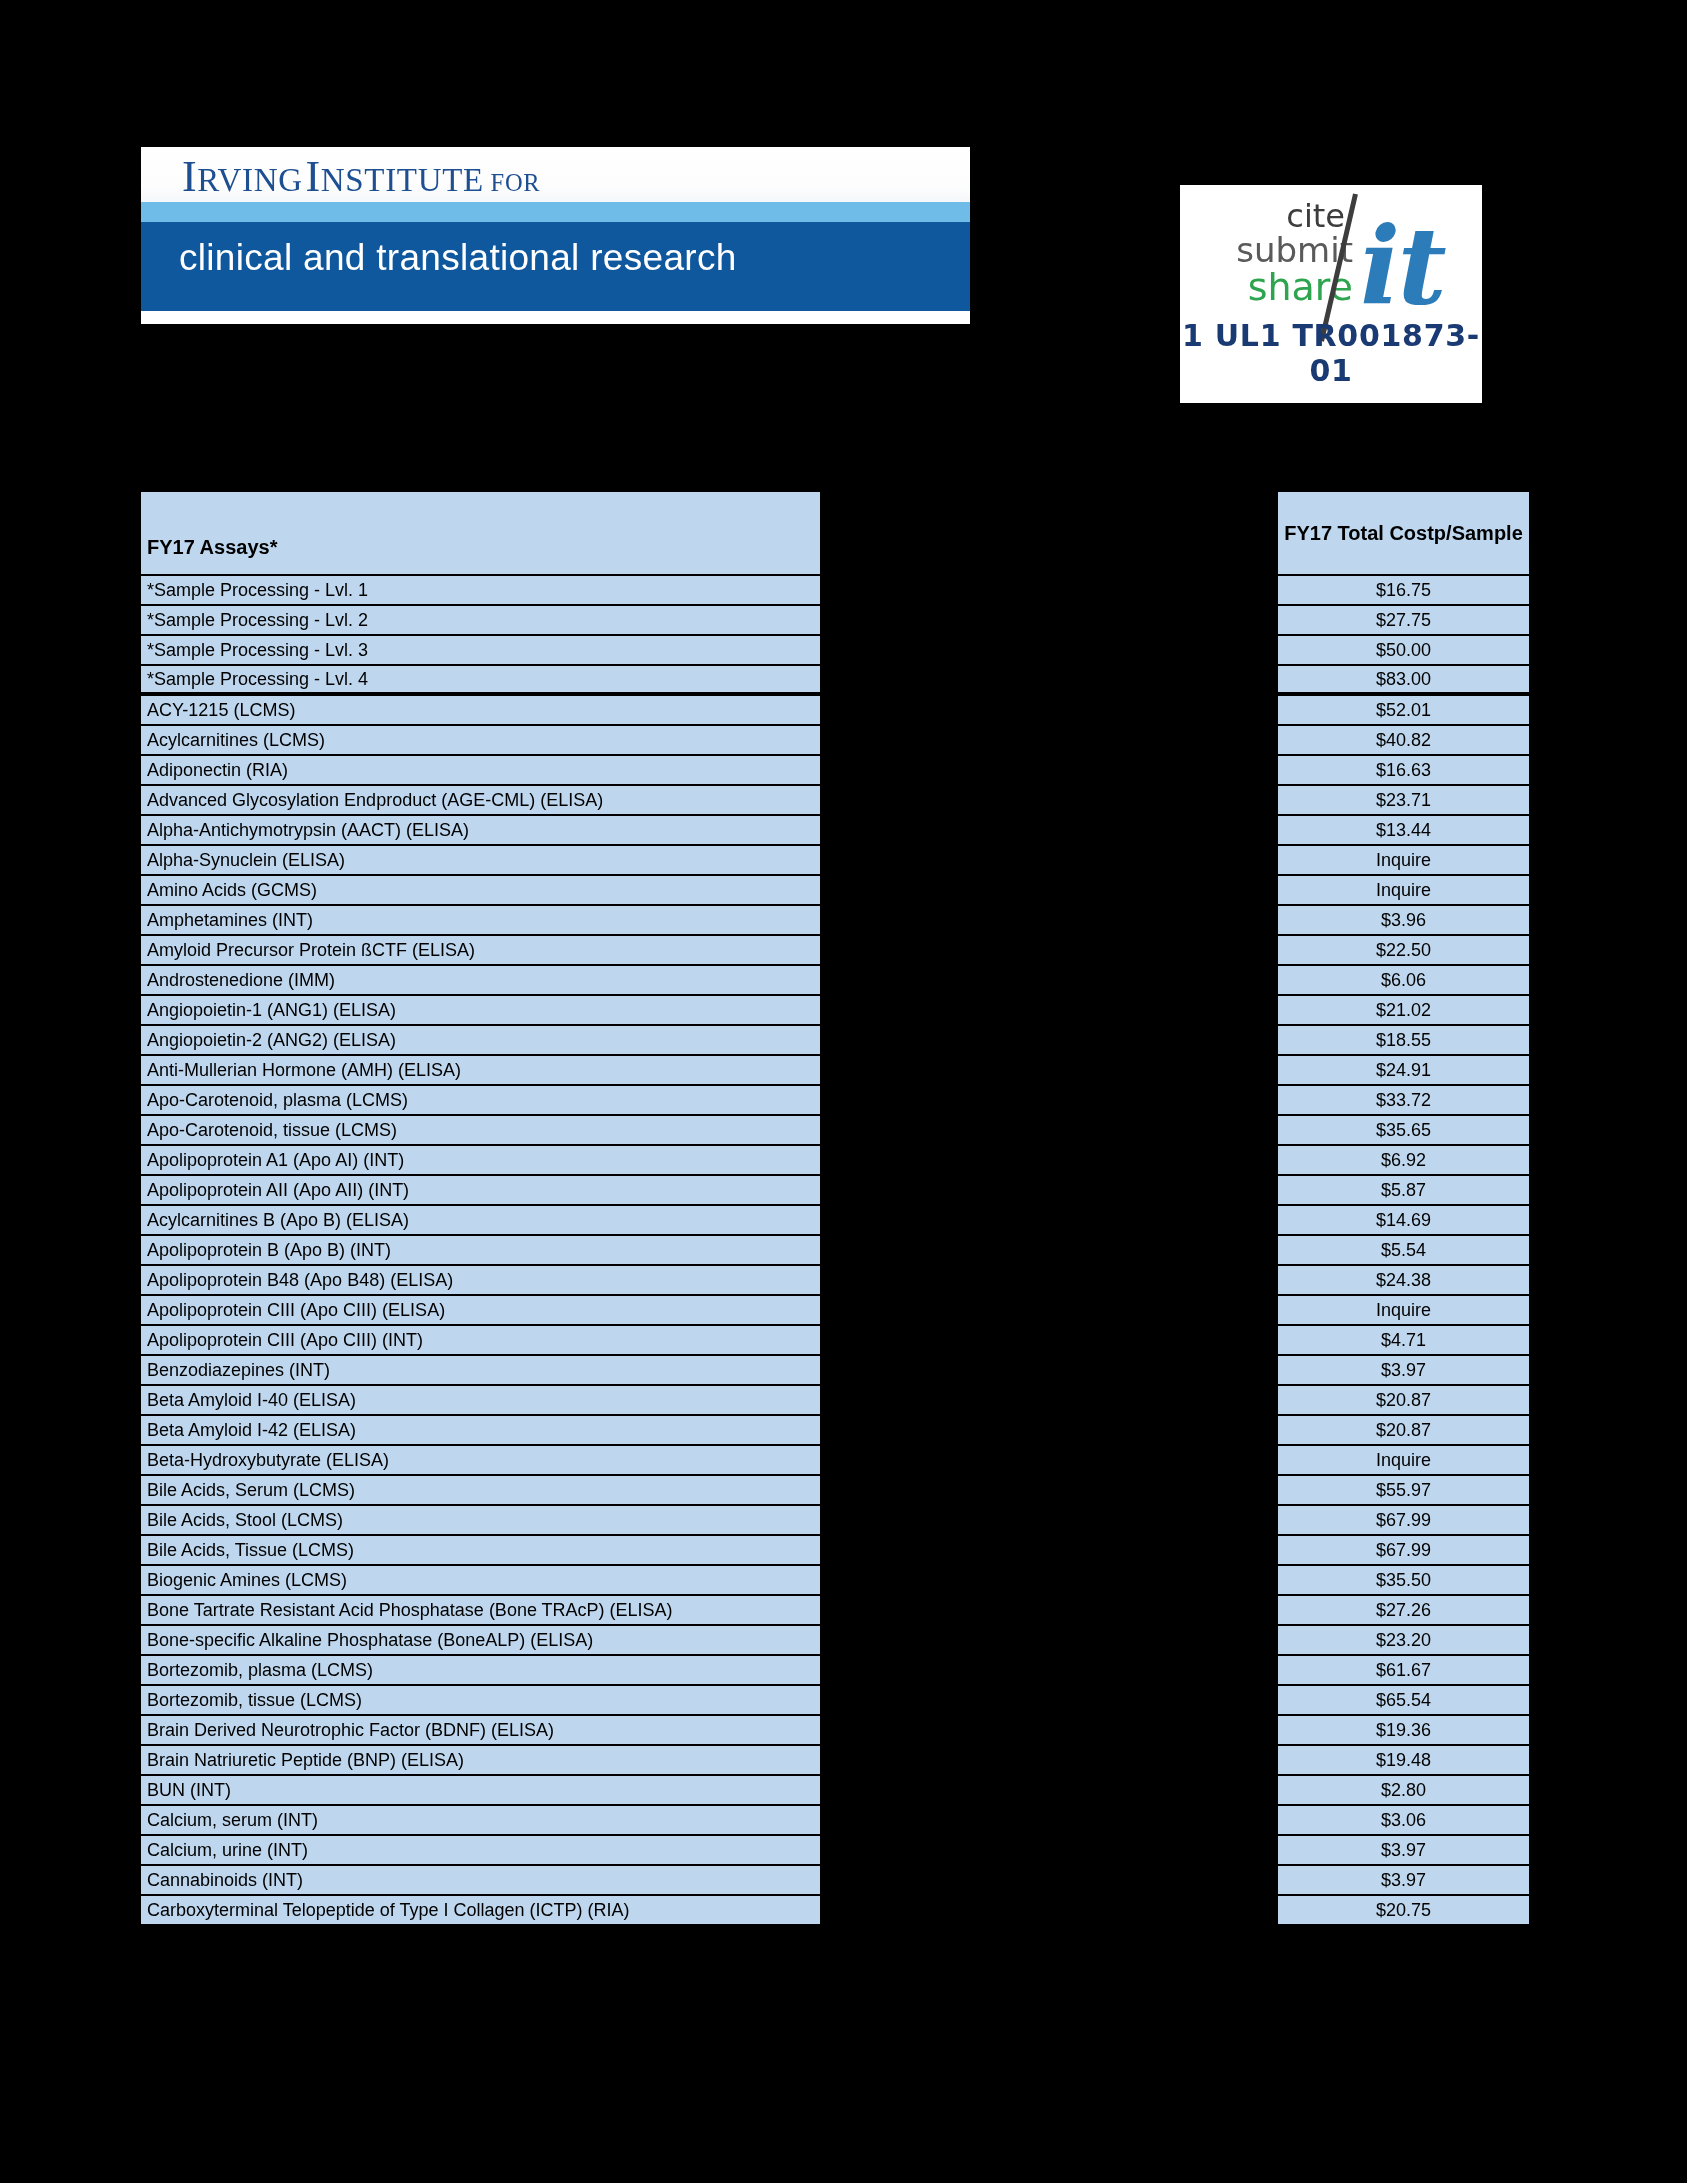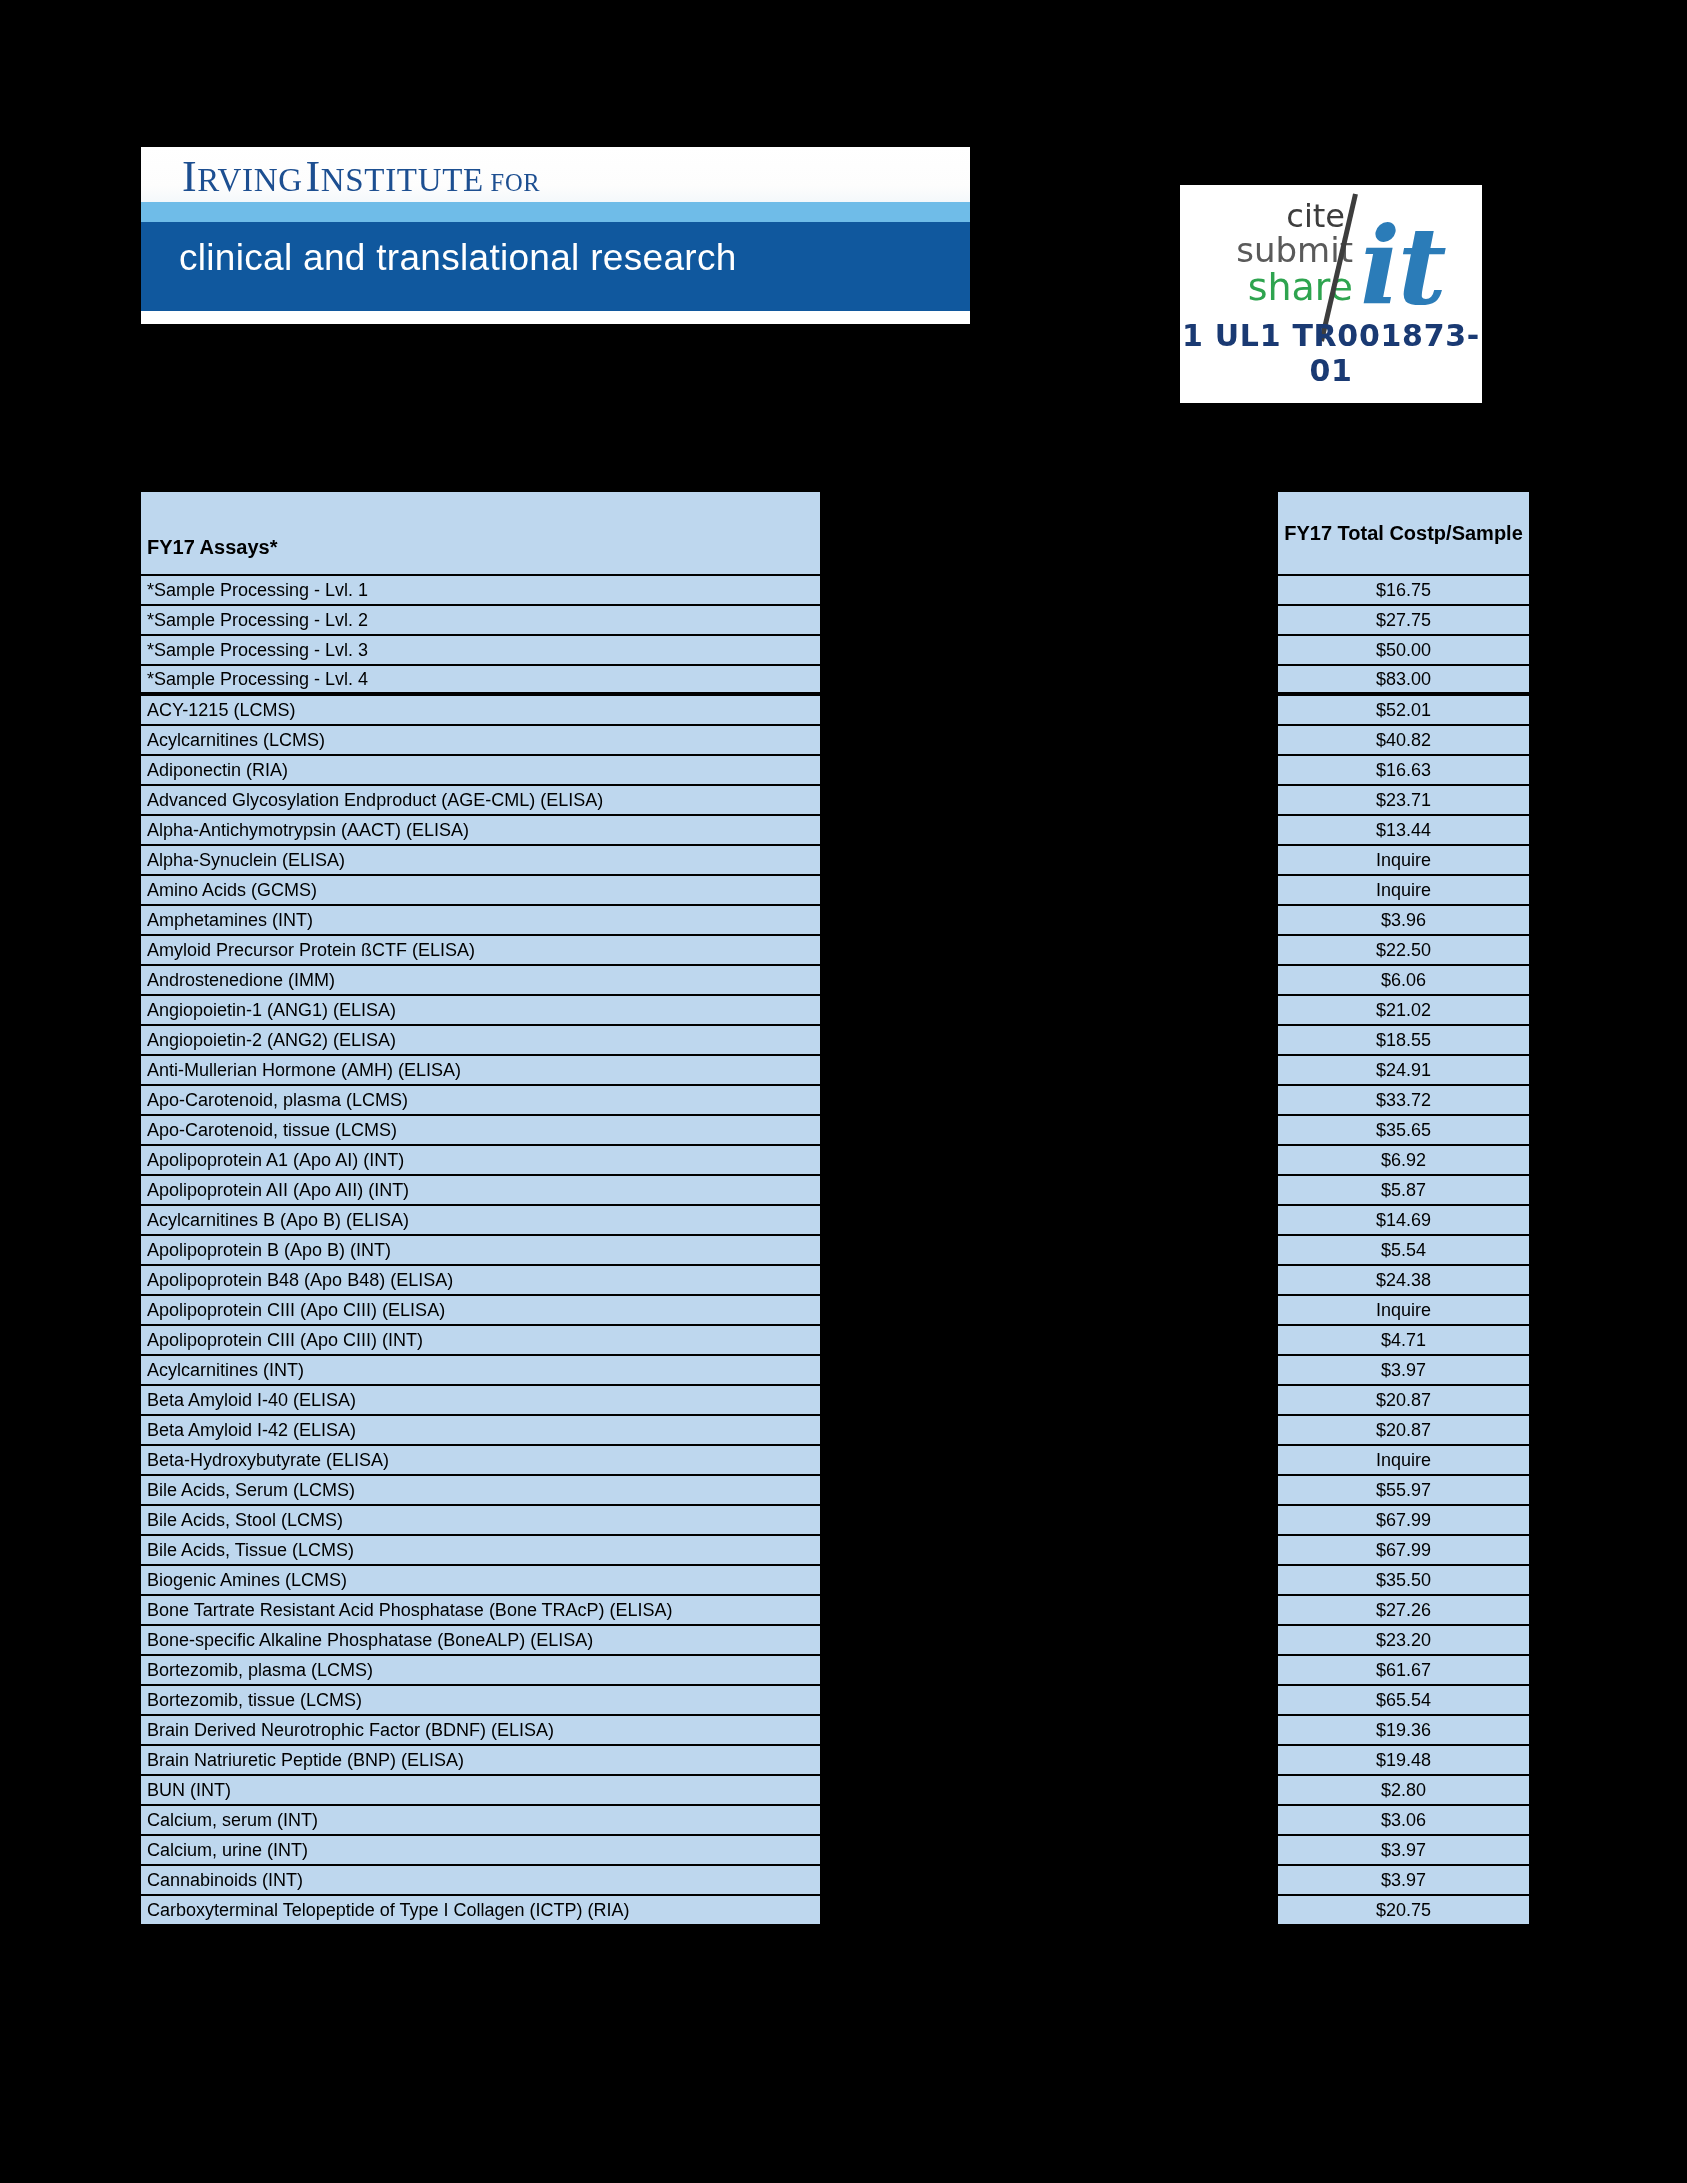--- a/index.html
+++ b/index.html
@@ -406,21 +406,21 @@
         <div class="cell-name">Apolipoprotein CIII (Apo CIII) (ELISA)</div>
         <div class="gap"></div>
         <div class="cell-cost">Inquire</div>
       </div>
       <div class="row body-row">
         <div class="cell-name">Apolipoprotein CIII (Apo CIII) (INT)</div>
         <div class="gap"></div>
         <div class="cell-cost">$4.71</div>
       </div>
       <div class="row body-row">
-        <div class="cell-name">Acylcarnitines (INT)</div>
+        <div class="cell-name">Benzodiazepines (INT)</div>
         <div class="gap"></div>
         <div class="cell-cost">$3.97</div>
       </div>
       <div class="row body-row">
         <div class="cell-name">Beta Amyloid I-40 (ELISA)</div>
         <div class="gap"></div>
         <div class="cell-cost">$20.87</div>
       </div>
       <div class="row body-row">
         <div class="cell-name">Beta Amyloid I-42 (ELISA)</div>

